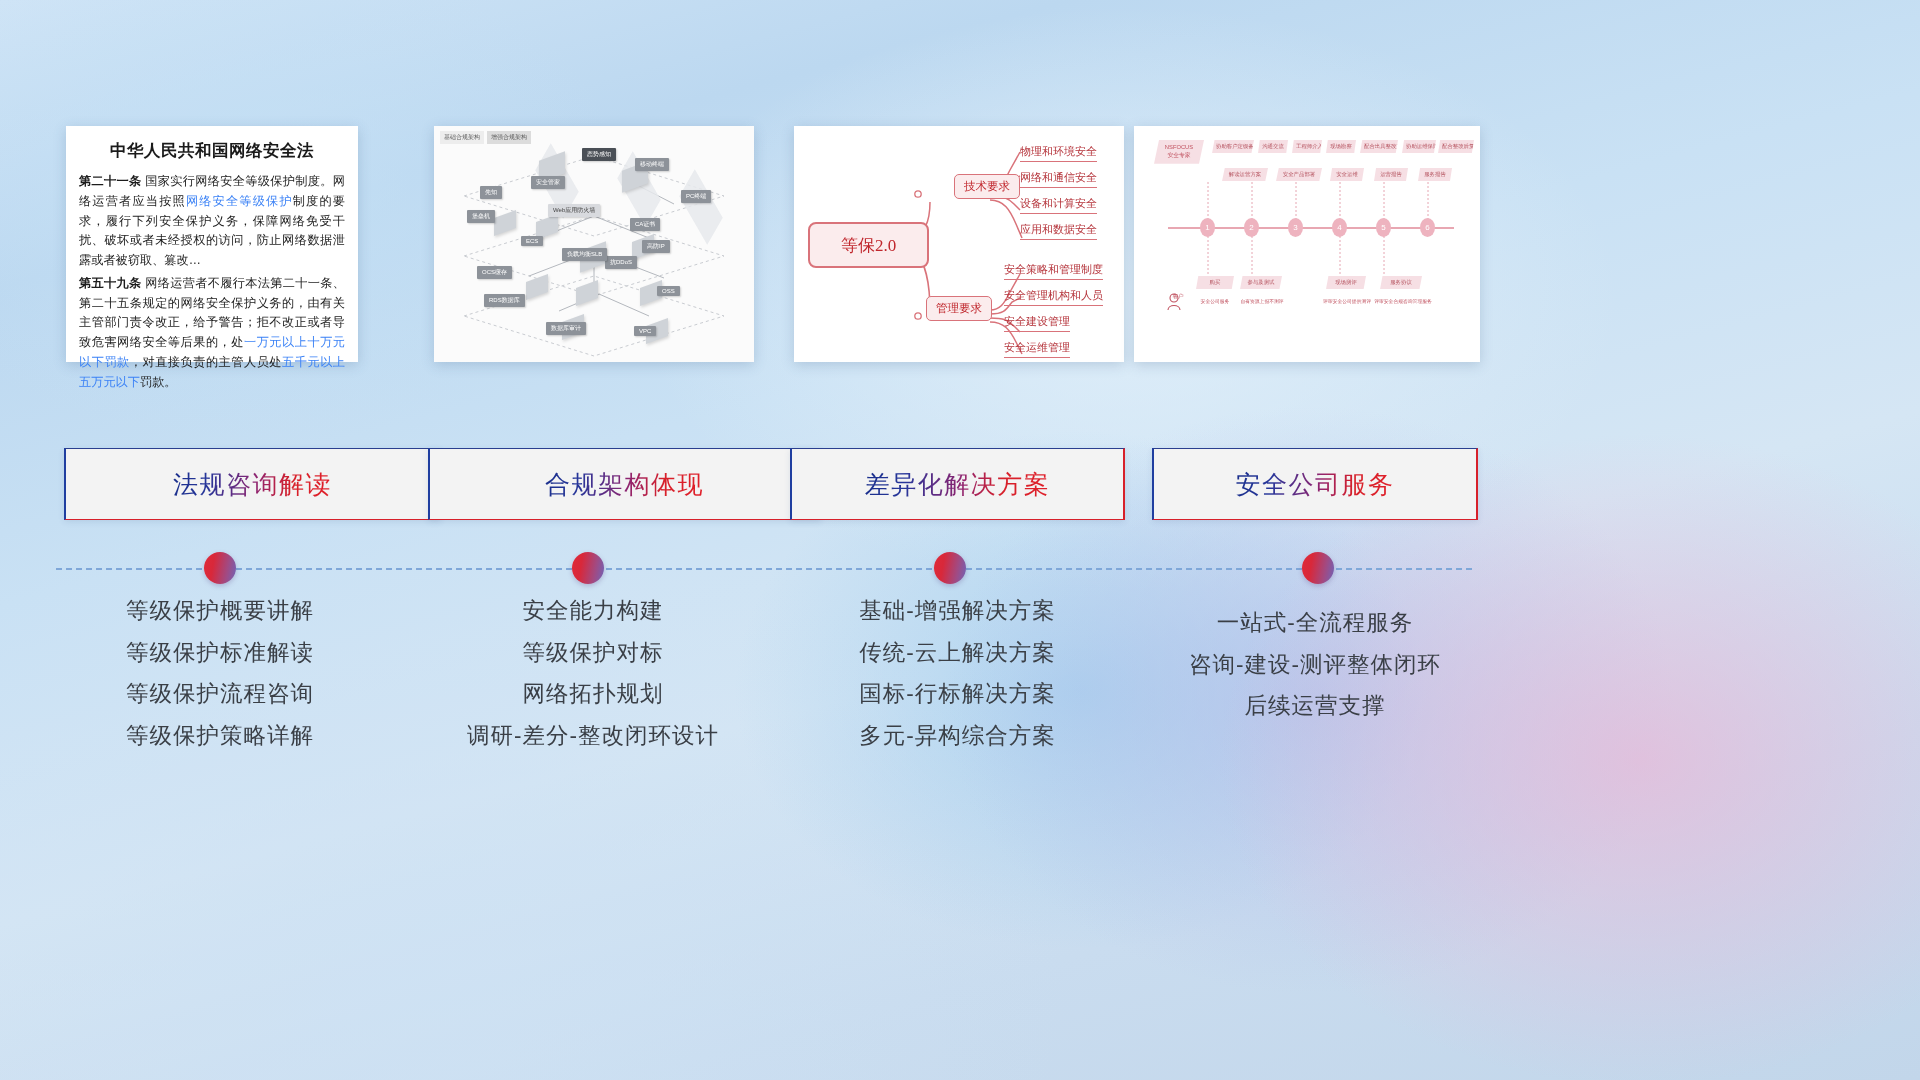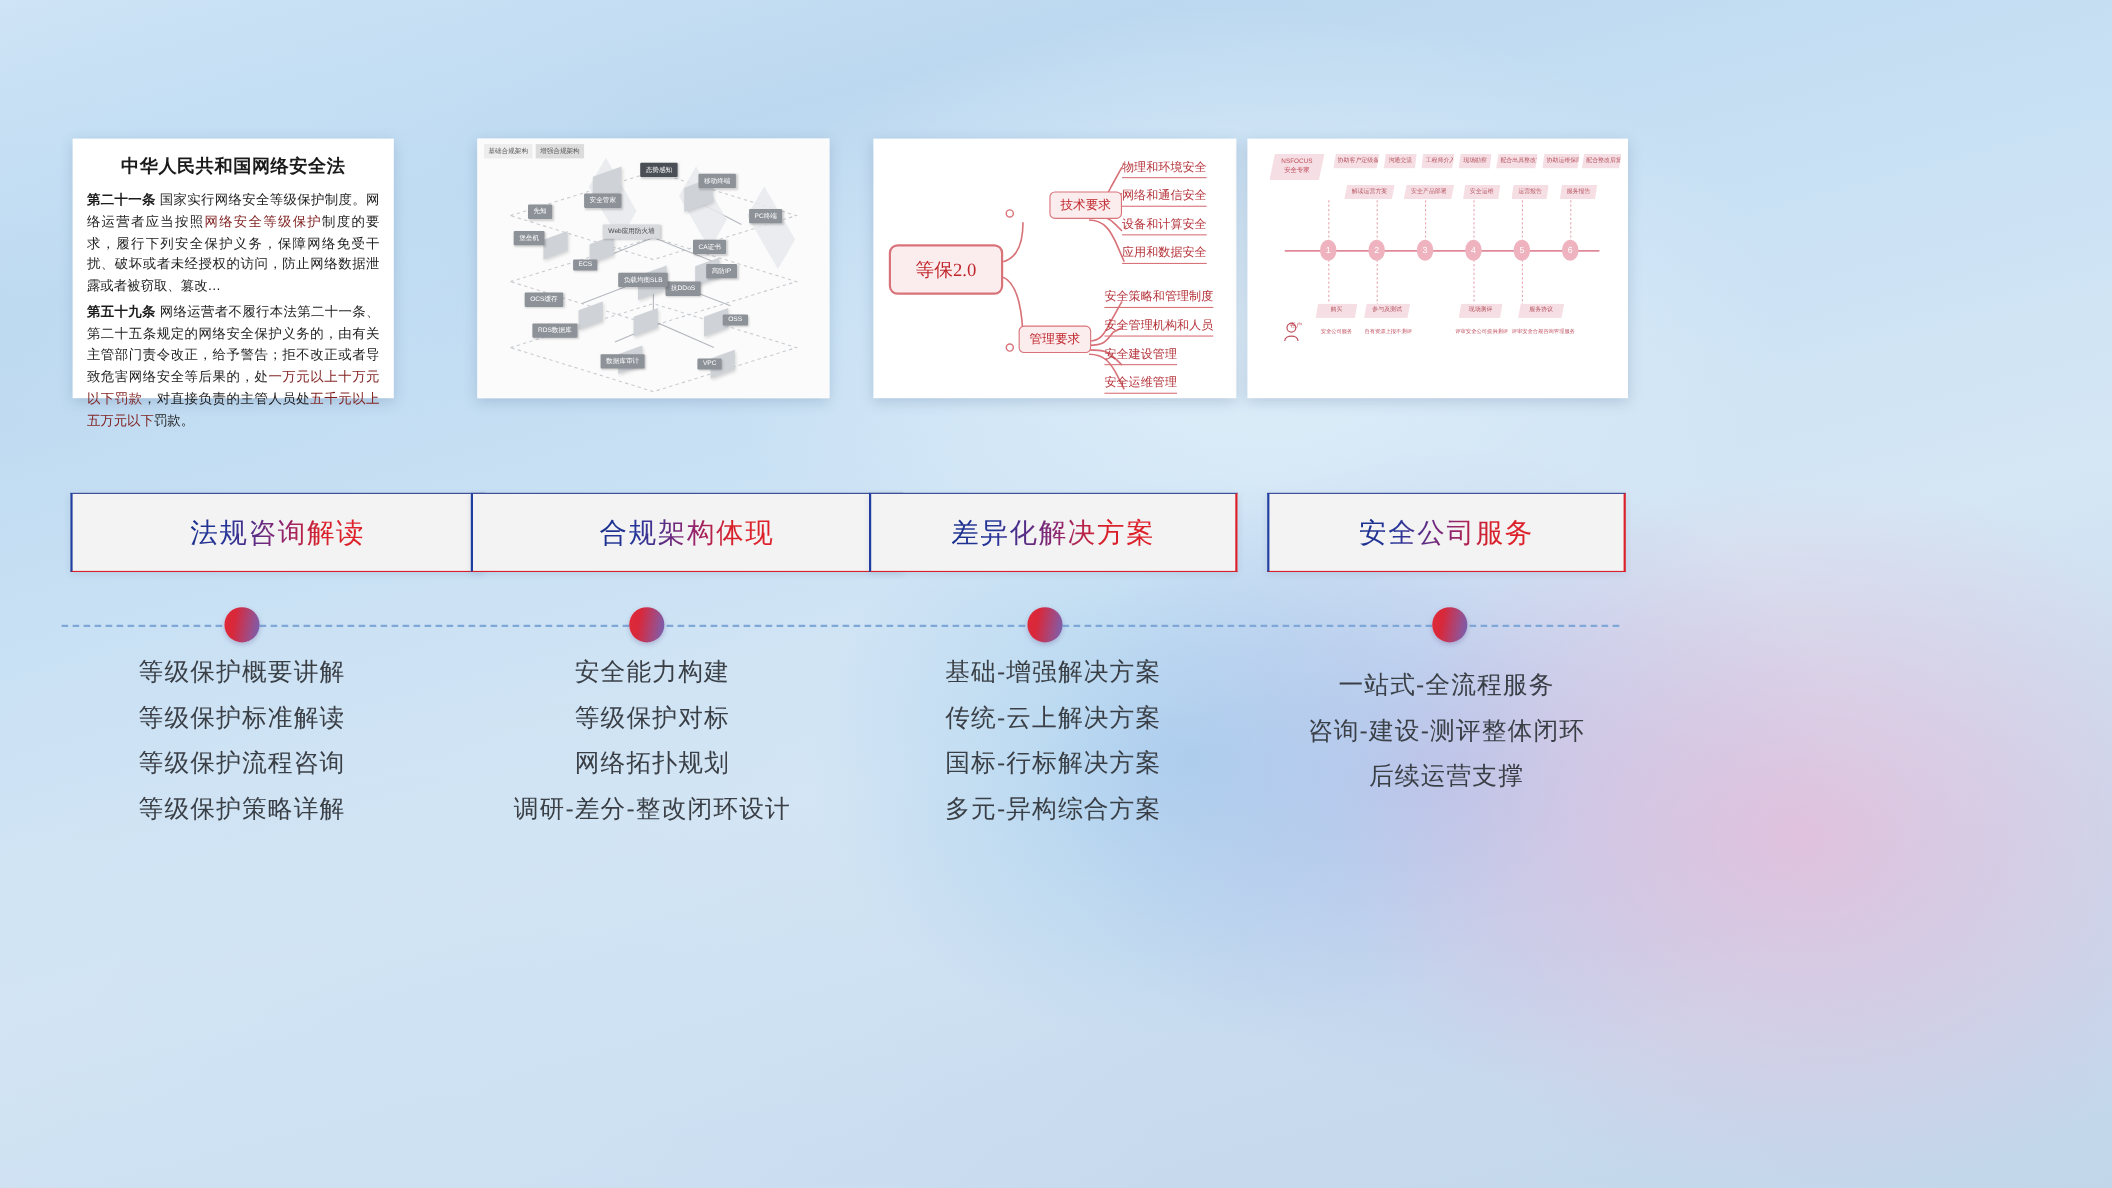--- a/index.html
+++ b/index.html
@@ -31,21 +31,21 @@
 
   
   .doc { padding:14px 13px 0 13px; height:100%; }
   .doc-title {
     text-align:center; font-weight:bold; font-size:16.5px; color:#1a1a1a;
     letter-spacing:.5px; margin-bottom:10px;
   }
   .doc p { font-size:12.2px; line-height:1.62; color:#1c1c1c; text-align:justify; }
   .doc p + p { margin-top:3px; }
   .doc b { font-weight:bold; }
-  .doc .hl { color:#7f1d1d; }
+  .doc .hl { color:#3b82f6; }
 
   
   .arch { position:relative; width:100%; height:100%; background:#fbfbfb; overflow:hidden; }
   .arch .tabs { position:absolute; left:6px; top:5px; display:flex; gap:3px; }
   .arch .tabs span {
     font-size:6px; color:#5a5a5a; background:#ededed; padding:2px 4px; white-space:nowrap;
   }
   .arch .tabs span.on { background:#dcdcdc; }
   .arch svg { position:absolute; left:0; top:0; }
   .nd {
@@ -61,21 +61,21 @@
     transform:skewY(-20deg);
   }
   .plat {
     position:absolute; width:54px; height:30px; background:#e6e9ec;
     transform:rotate(45deg) skew(15deg,15deg); opacity:.85;
   }
 
   
   .mind { position:relative; width:100%; height:100%; }
   .mind .root {
-    position:absolute; left:14px; top:96px; width:104px; height:46px;
+    position:absolute; left:14px; top:96px; width:121px; height:46px;
     border:2.4px solid #d9737a; background:#fbeced; border-radius:8px;
     display:flex; align-items:center; justify-content:center;
     color:#c0272d; font-size:17px; font-family:"Liberation Serif", serif;
   }
   .mind .branch {
     position:absolute; border:1.6px solid #d9737a; background:#fbeced; border-radius:5px;
     padding:4px 9px; color:#c0272d; font-size:11.5px;
     font-family:"Liberation Serif", serif; white-space:nowrap;
   }
   .mind .b-tech { left:148px; top:48px;margin-left:12px; }

